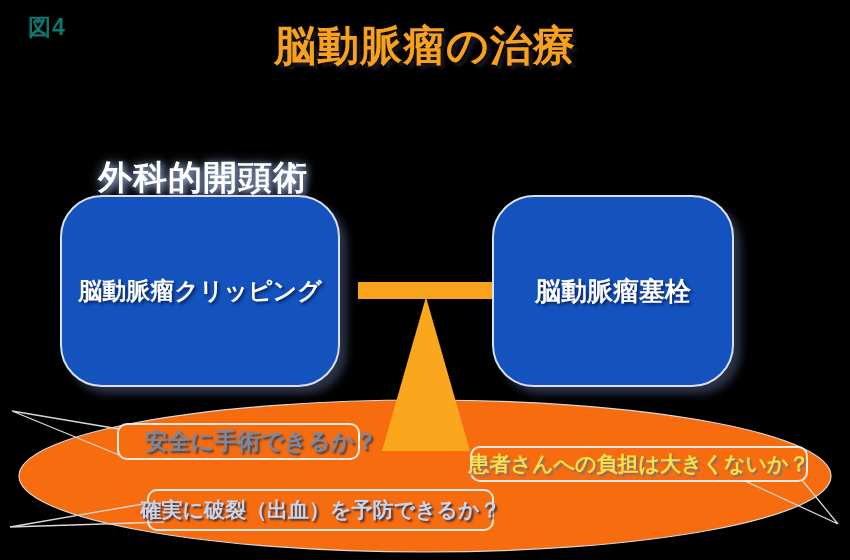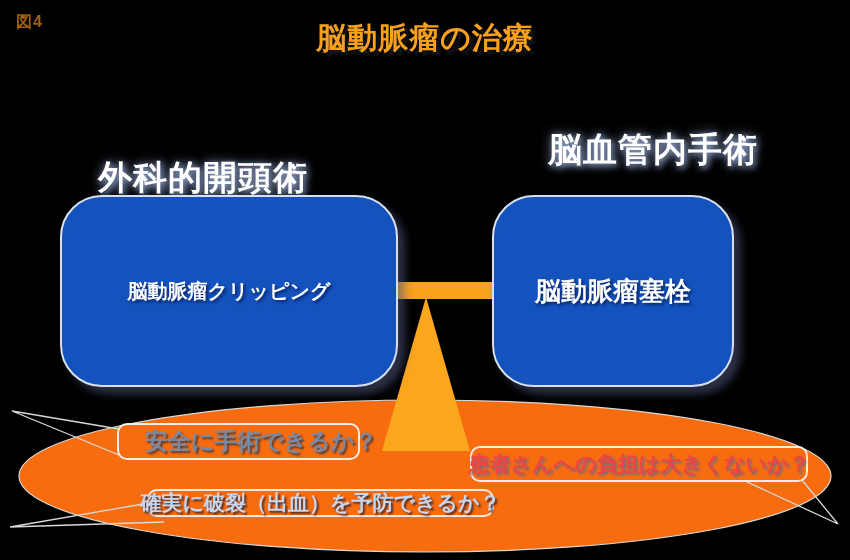--- a/index.html
+++ b/index.html
@@ -5,68 +5,68 @@
   html,body { margin:0; padding:0; background:#000; }
   .slide {
     position:relative; width:850px; height:560px;
     background:#000; overflow:hidden;
     font-family:"Liberation Sans","DejaVu Sans",sans-serif;
     font-weight:bold;
   }
   .shapes { position:absolute; left:0; top:0; }
 
   .fig-label {
-    position:absolute; left:16px; top:12px;
-    color:#a16207; font-size:16px; letter-spacing:1px;
+    position:absolute; left:28px; top:12px;
+    color:#0f766e; font-size:23px; letter-spacing:1px;
   }
   .title {
     position:absolute; left:0; right:0; top:18px;
-    text-align:center; font-size:30px; letter-spacing:1px;
+    text-align:center; font-size:42px; letter-spacing:1px;
     color:#F9A11B;
     text-shadow:4px 4px 3px #17171f, 0 0 2px rgba(0,0,0,.6);
   }
   .heading {
     position:absolute; top:127px; font-size:34px; color:#ffffff;
     text-shadow:2px 2px 6px #8FA3CC, 0 0 12px rgba(145,165,210,.75);
     letter-spacing:1px;
   }
   .heading-left  { left:98px;margin-top:28px;  }
   .heading-right { left:548px; }
 
   .bluebox {
     position:absolute; top:195px; height:192px; box-sizing:border-box;
     background:#1452BE; border:2px solid #D9DFEF; border-radius:42px;
     box-shadow:7px 7px 9px rgba(80,90,130,.55);
     display:flex; align-items:center; justify-content:center;
     color:#ffffff; text-shadow:2px 2px 3px rgba(0,10,50,.65);
     text-align:center;
   }
-  .bluebox-left  { left:60px;  width:338px; font-size:20px; }
+  .bluebox-left  { left:60px;  width:280px; font-size:24px; }
   .bluebox-right { left:492px; width:242px; font-size:26px; }
 
   .callout {
     position:absolute; box-sizing:border-box; background:transparent;
     border:2px solid rgba(246,246,250,.92); border-radius:10px;
     display:flex; align-items:center; justify-content:center;
     white-space:nowrap;
   }
   .callout-q1 {
     left:117px; top:423px; width:243px; height:37px;
     font-size:23px; color:#7B89A0;
     text-shadow:2px 2px 2px rgba(45,50,65,.8);
     padding-left:45px;
   }
   .callout-q2 {
-    left:147px; top:489px; width:347px; height:28px;
+    left:147px; top:489px; width:347px; height:42px;
     font-size:21px; color:#C8D5EE;
     text-shadow:2px 2px 2px rgba(40,40,58,.85);
   }
   .callout-q3 {
     left:470px; top:446px; width:338px; height:36px;
-    font-size:21px; color:#ef4444;
+    font-size:21px; color:#fde047;
     text-shadow:2px 2px 2px rgba(110,110,128,.9);
   }
 </style>
 </head>
 <body>
 
 <div class="slide">
 
   <svg class="shapes" width="850" height="560" viewBox="0 0 850 560">
     <ellipse cx="425" cy="476" rx="406" ry="76" stroke="#D8D8D8" stroke-width="1.2" fill="#F86C10"></ellipse>
@@ -76,21 +76,20 @@
     <path d="M149,503 L10,527 L164,522" fill="none" stroke="#D8D8D8" stroke-width="1.3"></path>
     <path d="M745,481 L838,524 L802,480" fill="none" stroke="#D8D8D8" stroke-width="1.3"></path>
   </svg>
 
   <div class="fig-label">図4</div>
 
   <div class="title">脳動脈瘤の治療</div>
 
   <div class="heading heading-left">外科的開頭術</div>
 
-  <div class="heading heading-right">脳血管内手術</div>
 
   <div class="bluebox bluebox-left">
     <span>脳動脈瘤クリッピング</span>
   </div>
 
   <div class="bluebox bluebox-right">
     <span>脳動脈瘤塞栓</span>
   </div>
 
   <div class="callout callout-q1">

